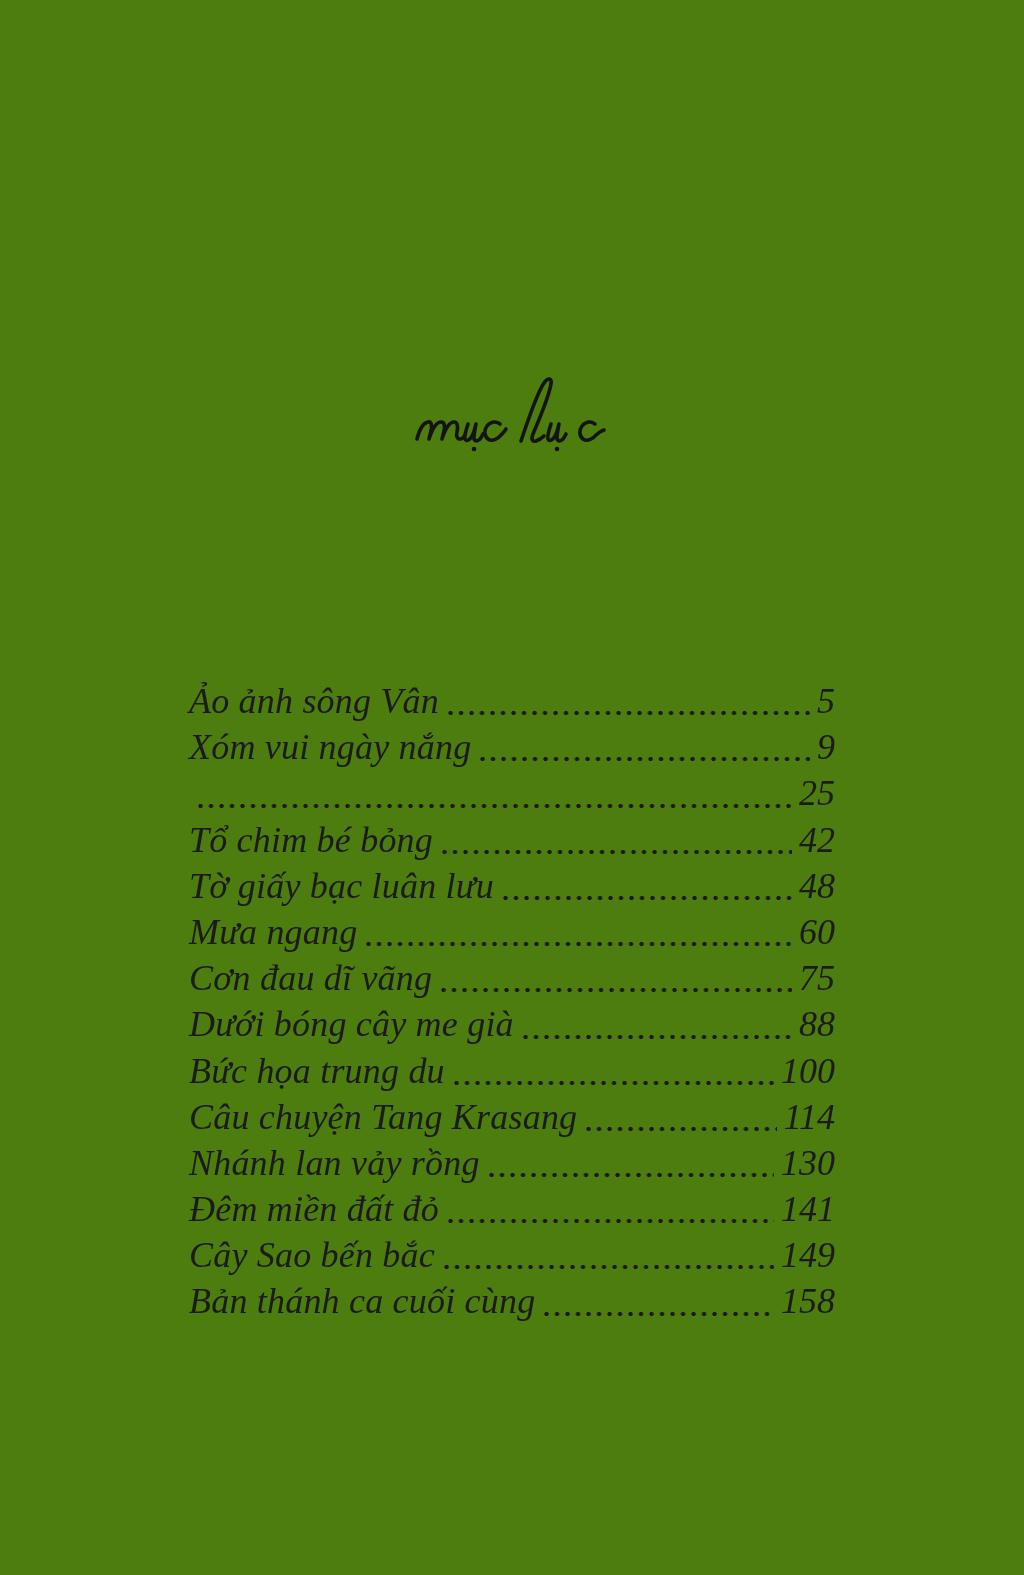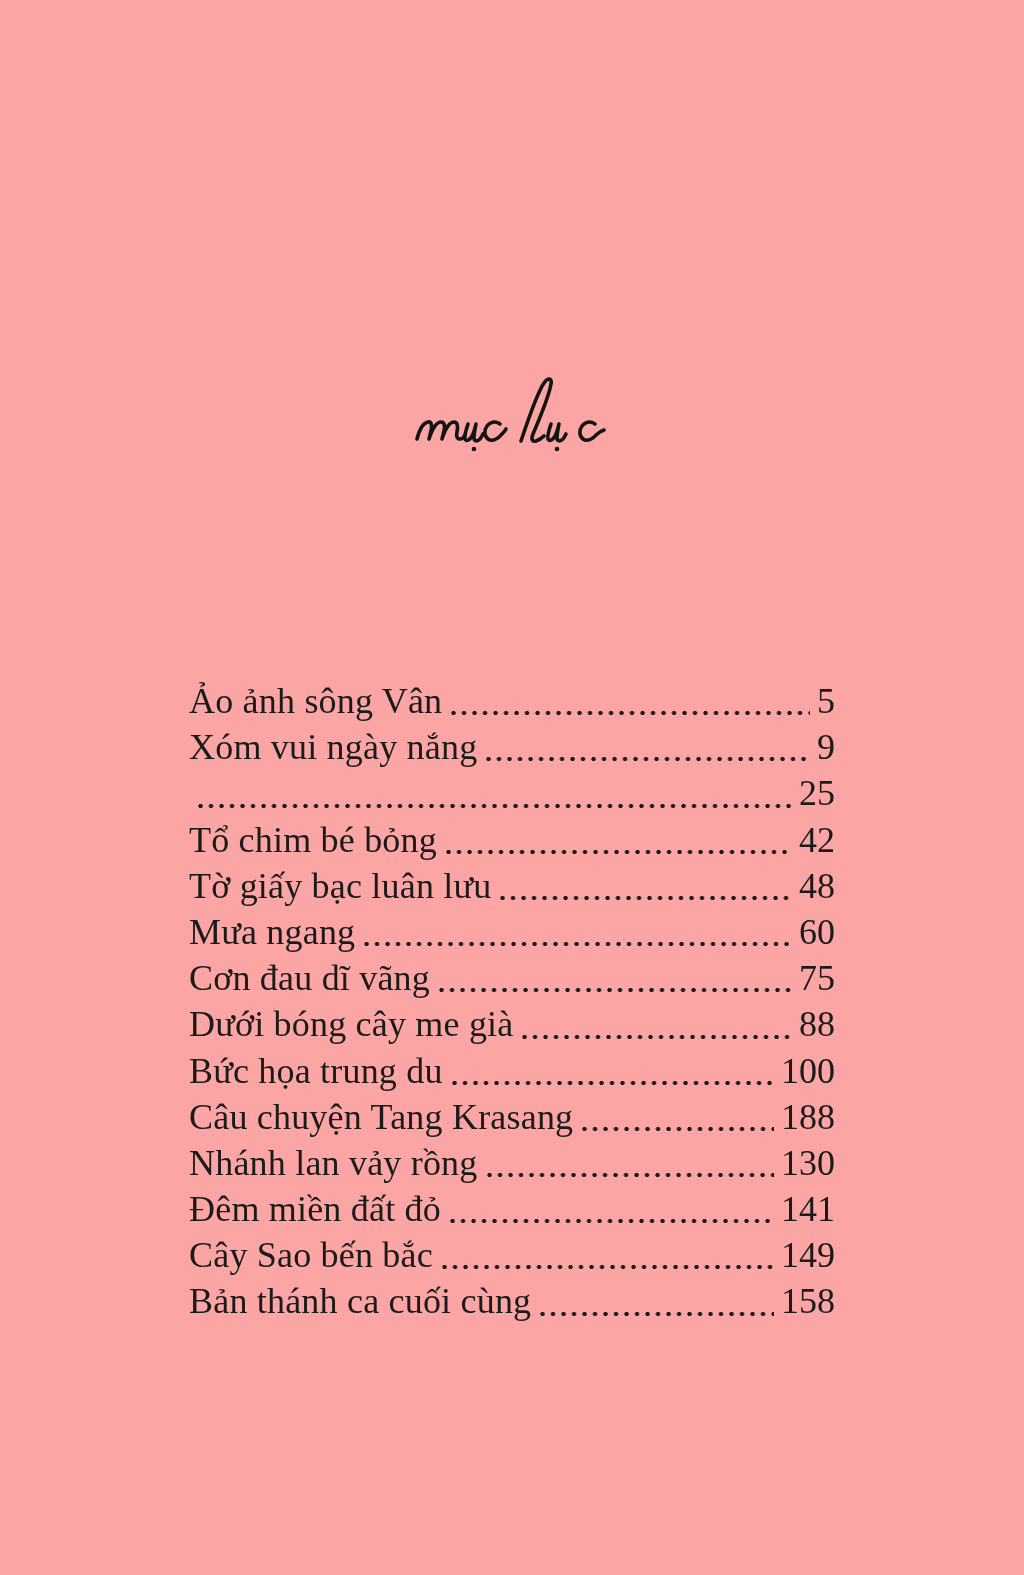--- a/index.html
+++ b/index.html
@@ -11,21 +11,22 @@
     height: 1575px;
     background: #ffffff;
     font-family: "Liberation Serif", "DejaVu Serif", serif;
     color: #1b1b1b;
     position: relative;
     overflow: hidden;
   }
   .page {
     position: absolute;
     inset: 0;
-    background: #fca5a5;
+    background: #4d7c0f;
+    font-style: italic;
   }
   
   .title-wrap {
     position: absolute;
     left: 405px;
     top: 368px;
     width: 210px;
     height: 95px;
   }
   .title-wrap svg {
@@ -142,21 +143,21 @@
       <span class="toc-page">88</span>
     </div>
       <div class="toc-row">
       <span class="toc-title">Bức họa trung du</span>
       <span class="toc-leader"></span>
       <span class="toc-page">100</span>
     </div>
       <div class="toc-row">
       <span class="toc-title">Câu chuyện Tang Krasang</span>
       <span class="toc-leader"></span>
-      <span class="toc-page">188</span>
+      <span class="toc-page">114</span>
     </div>
       <div class="toc-row">
       <span class="toc-title">Nhánh lan vảy rồng</span>
       <span class="toc-leader"></span>
       <span class="toc-page">130</span>
     </div>
       <div class="toc-row">
       <span class="toc-title">Đêm miền đất đỏ</span>
       <span class="toc-leader"></span>
       <span class="toc-page">141</span>

